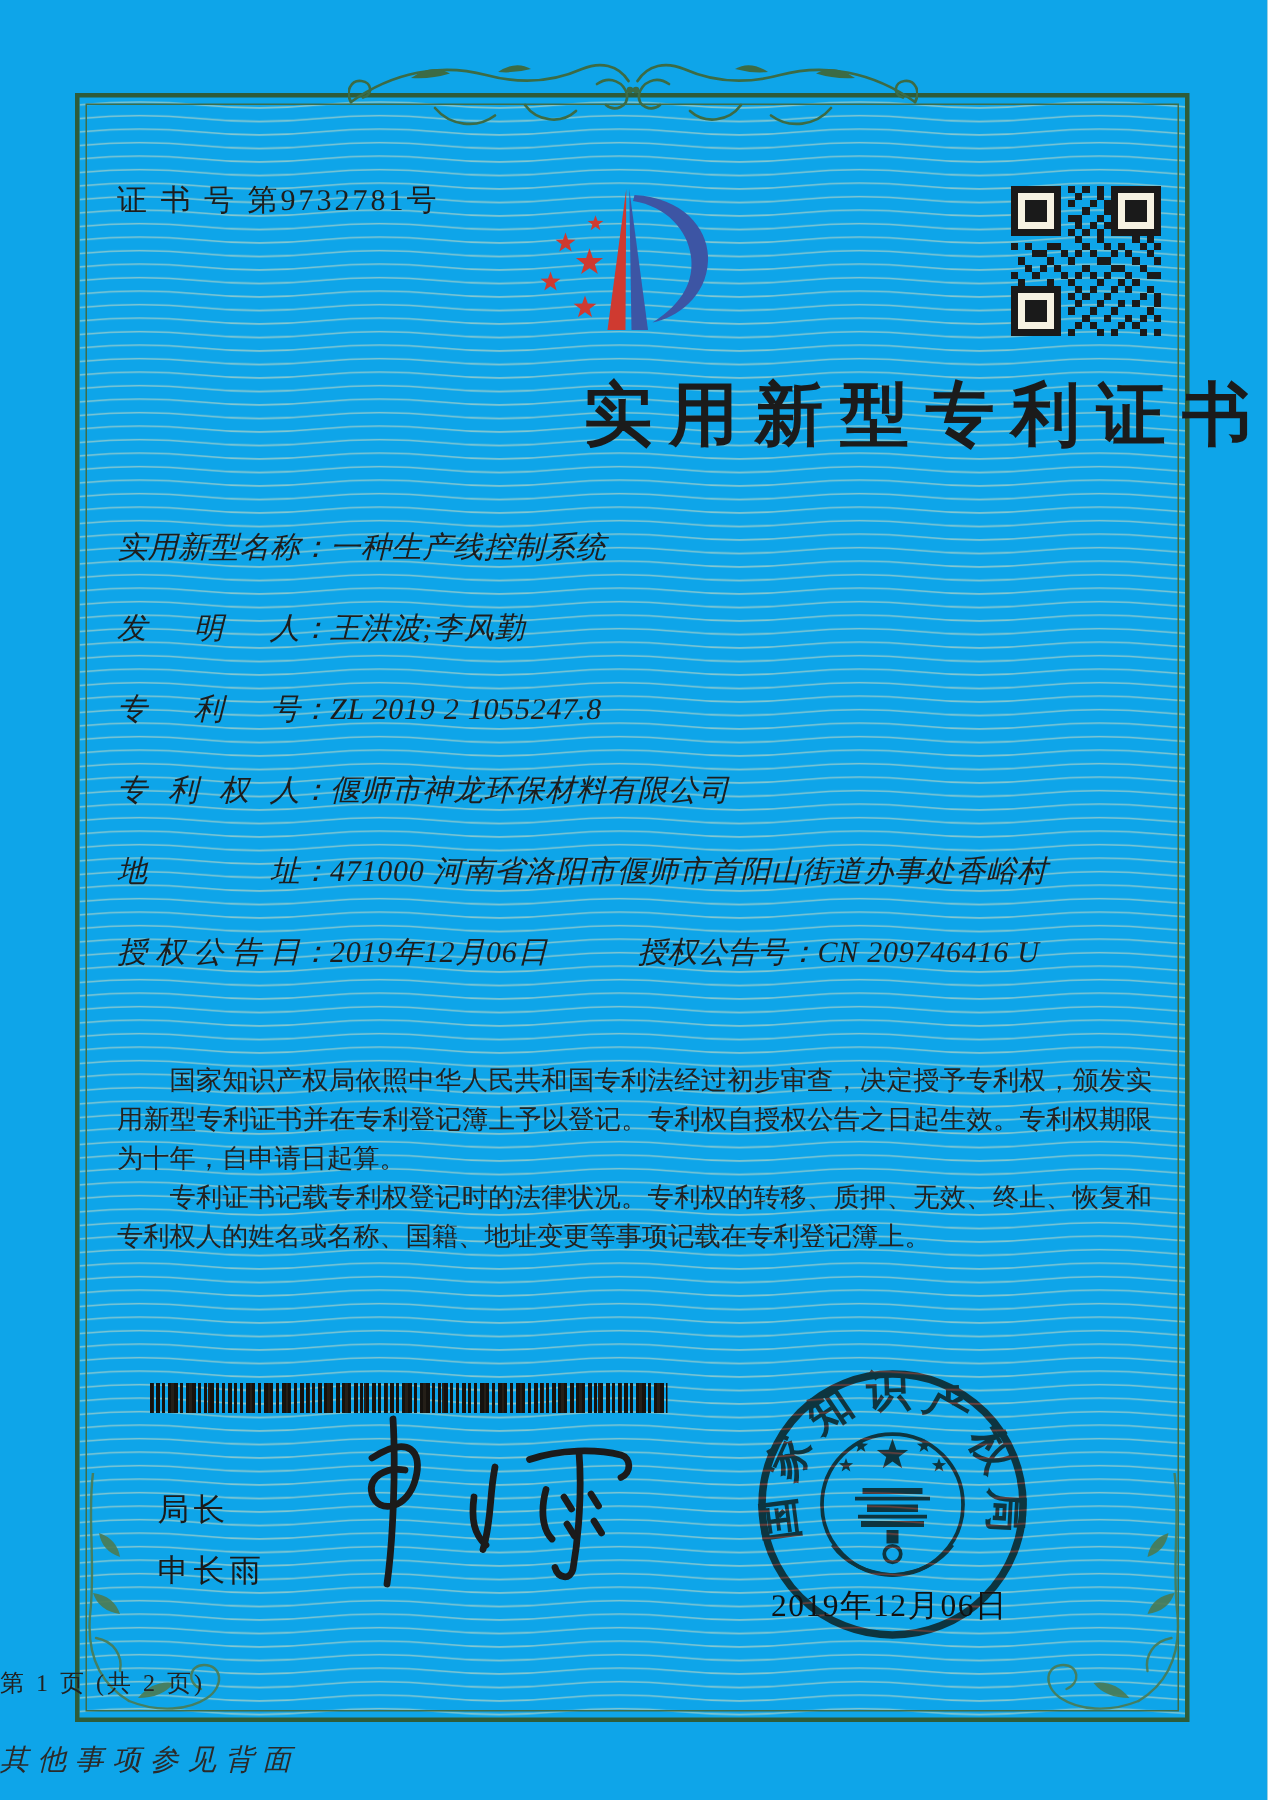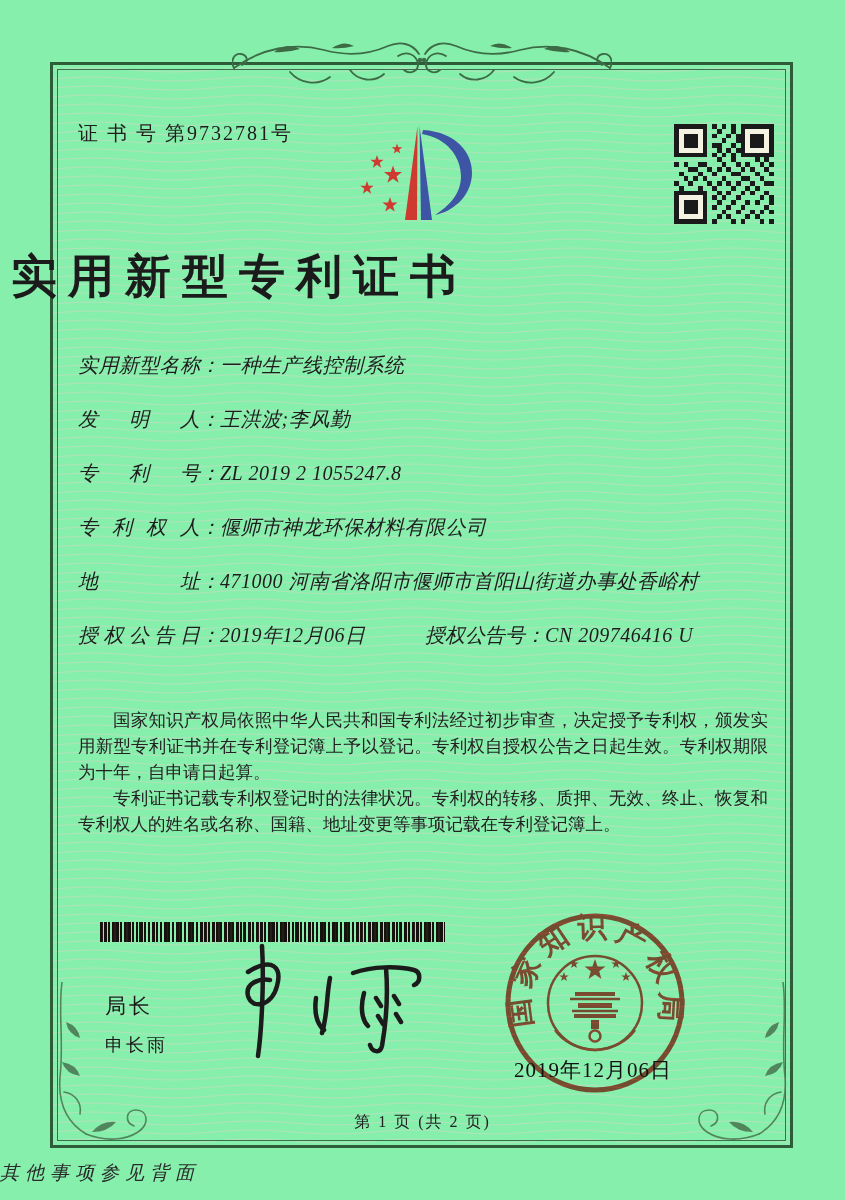--- a/index.html
+++ b/index.html
@@ -1,29 +1,29 @@
 <!DOCTYPE html>
 <html><head>
 <meta charset="utf-8">
 <style>
   * { margin:0; padding:0; box-sizing:border-box; }
   html,body { background:#e9e5d6; }
   .page {
     position:relative; width:845px; height:1200px; margin:0 auto;
-    background:#86efac; overflow:hidden;
+    background:#0ea5e9; overflow:hidden;
     font-family:"Liberation Serif", serif; color:#222;
   }
   .abs { position:absolute; }
   
   .frame-outer { left:50px; top:62px; width:743px; height:1086px; border:3px solid #2e5c39; }
   .frame-inner { left:57px; top:69px; width:729px; height:1072px; border:1px solid #3e6d49; }
   
   .cert-no { left:78px; top:120px; font-size:20px; letter-spacing:2px; color:#1d1d1d; }
   .title {
-    left:0; top:246px; width:845px; text-align:left;
+    left:0; top:246px; width:845px; text-align:right;
     font-size:46px; font-weight:bold; letter-spacing:11px; color:#1b1b1b;
     text-indent:11px; font-family:"Liberation Serif", serif;
   }
   
   .fields { left:78px; top:350px; width:700px;font-style:italic; }
   .frow { position:relative; height:54px; font-size:20px; line-height:30px; color:#1d1d1d; white-space:nowrap; }
   .flabel { display:inline-block; width:122px; text-align:justify; text-align-last:justify; vertical-align:top; }
   .colon { display:inline-block; vertical-align:top; }
   .fvalue { display:inline-block; vertical-align:top; letter-spacing:0.5px; }
   .grant2 { position:absolute; left:347px; top:0; }
@@ -33,27 +33,27 @@
   
   .barcode {
     left:100px; top:922px; width:345px; height:20px;
     background-image:
       repeating-linear-gradient(90deg,#15120e 0 2px,rgba(0,0,0,0) 2px 4px),
       repeating-linear-gradient(90deg,#15120e 0 1px,rgba(0,0,0,0) 1px 6px),
       repeating-linear-gradient(90deg,#241f18 0 3px,rgba(0,0,0,0) 3px 13px);
   }
   
   .director-title { left:105px; top:992px; font-size:21px; letter-spacing:3px; color:#1a1a1a; }
-  .director-name  { left:105px; top:1033px; font-size:18px; letter-spacing:3px; color:#1a1a1a; }
+  .director-name  { left:105px; top:1033px; font-size:21px; letter-spacing:3px; color:#1a1a1a; }
   .sig-svg { left:218px; top:938px; }
   
   .seal-svg { left:500px; top:908px; opacity:0.88; mix-blend-mode:multiply; }
   .seal-date { left:514px; top:1056px; font-size:21px; letter-spacing:1px; color:#111; z-index:6; }
   
-  .page-no { left:0; top:1112px; width:845px; text-align:center; font-size:16px; letter-spacing:2px; color:#222; }
+  .page-no { left:0; top:1112px; width:845px; text-align:left; font-size:16px; letter-spacing:2px; color:#222; }
   .back-note { left:0; top:1160px; width:845px; text-align:left; font-size:19px; letter-spacing:6px; font-style:italic; color:#2a2a2a; }
   .z1 { z-index:1; } .z2 { z-index:2; } .z3 { z-index:3; } .z4 { z-index:4; } .z5 { z-index:5; }
 </style>
 </head>
 <body>
 
 <div class="page">
 
   <svg class="abs z1" style="left:53px; top:65px;" width="739" height="1082">
     <defs>

